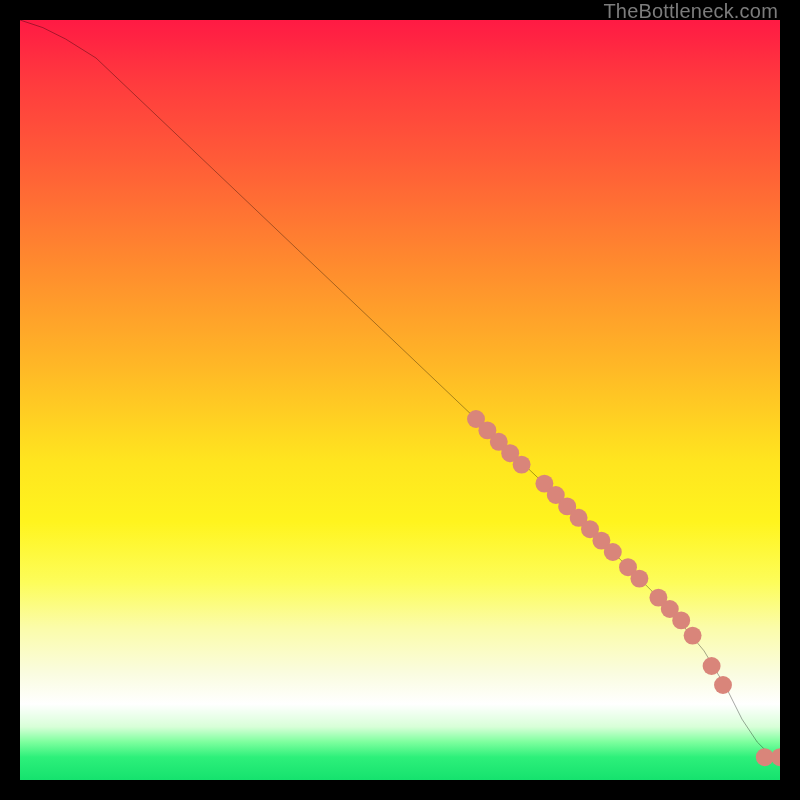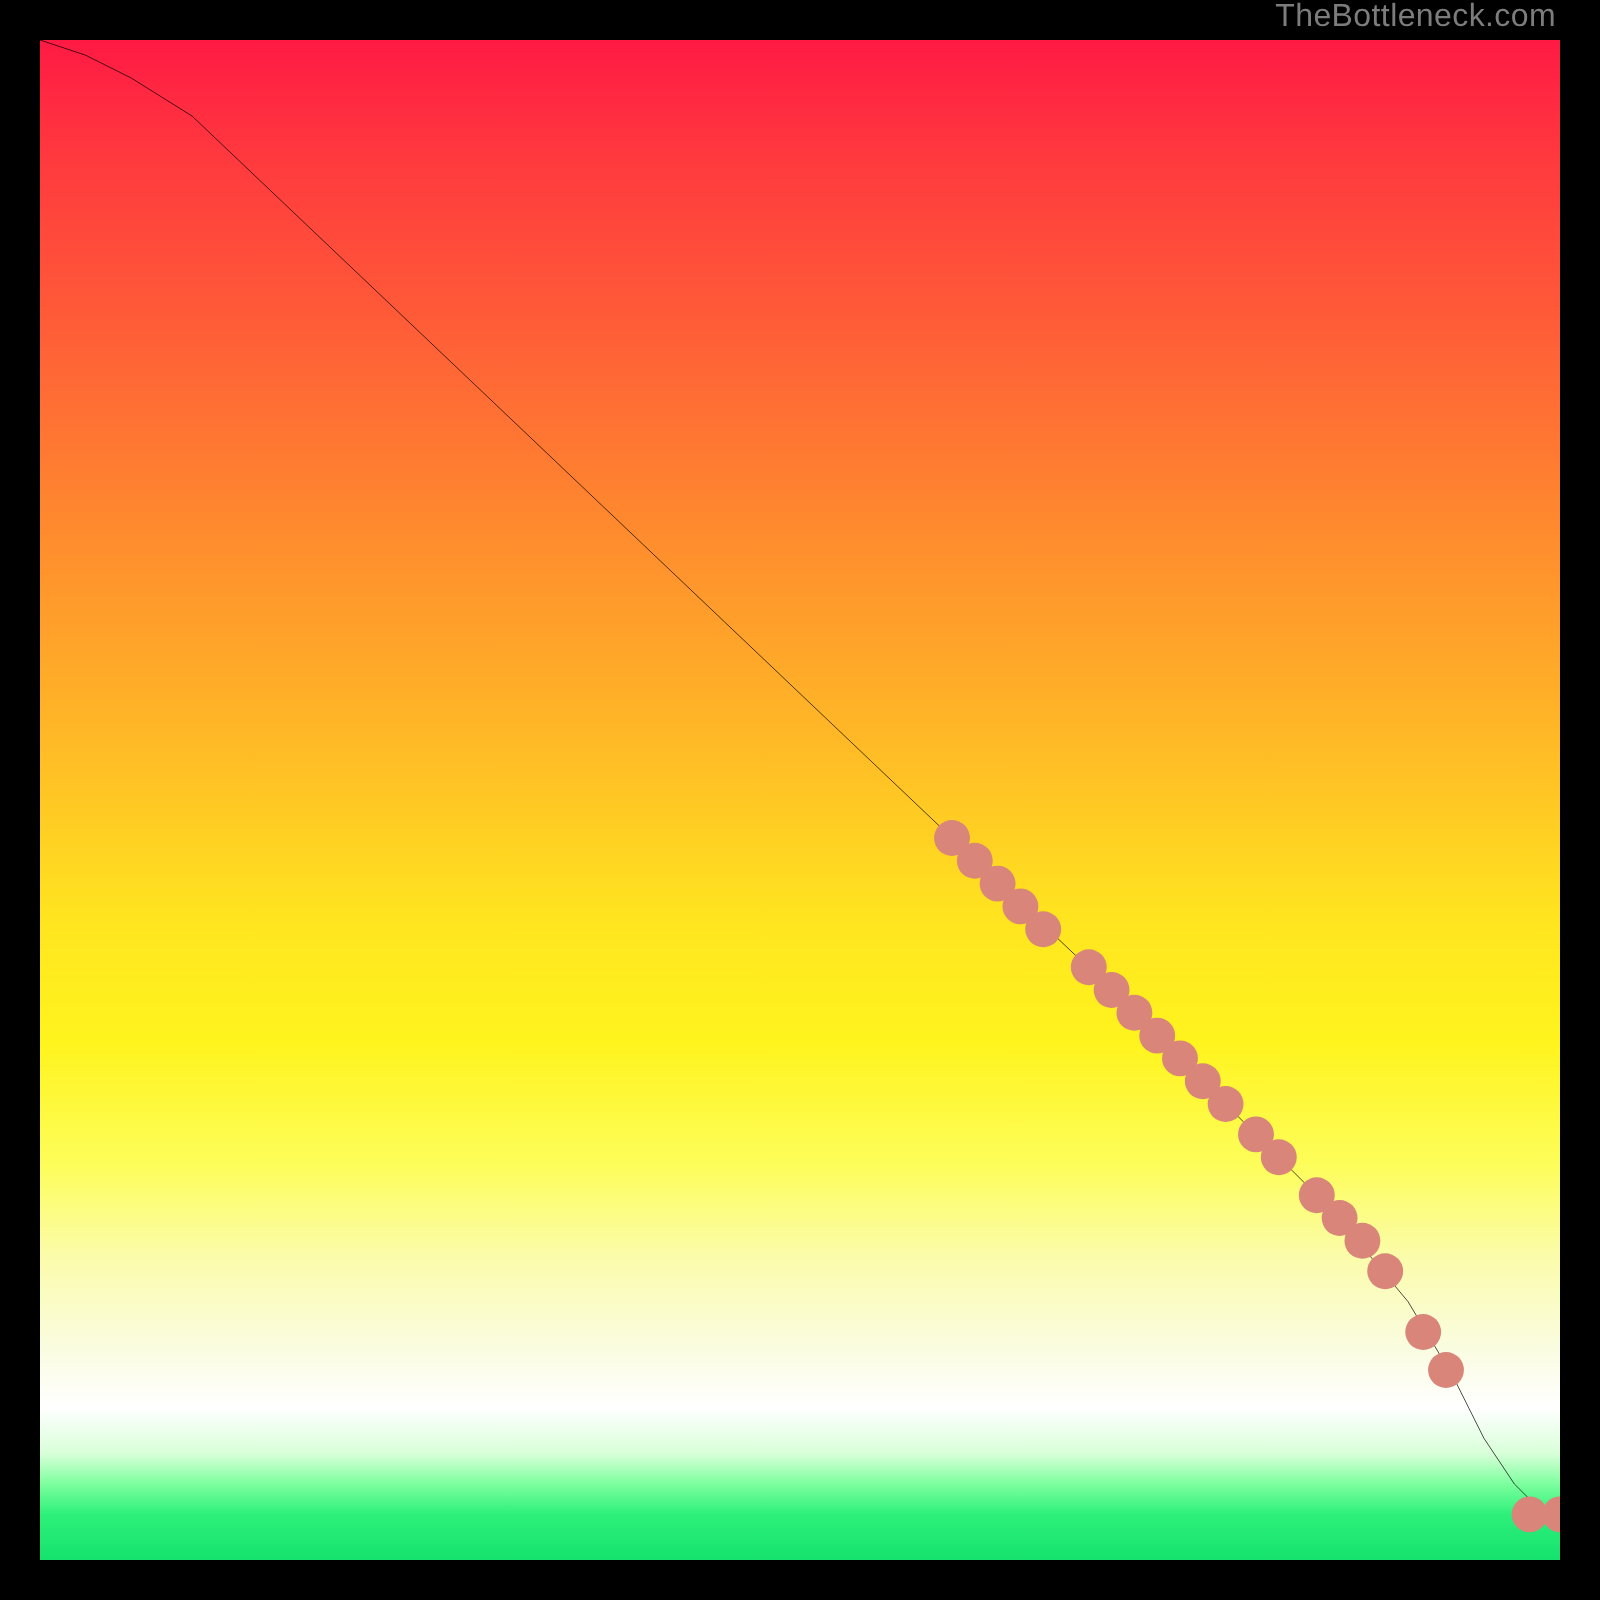--- a/index.html
+++ b/index.html
@@ -51,21 +51,21 @@
     position: absolute;
     inset: 0;
     width: 100%;
     height: 100%;
   }
   .watermark {
     position: absolute;
     top: 0;
     right: 22px;
     color: #7c7c7c;
-    font-size: 16px;
+    font-size: 20px;
     font-weight: 500;
     letter-spacing: 0.2px;
     user-select: none;
   }
 </style>
 </head>
 <body>
 
 <div class="stage">
   <div class="watermark">TheBottleneck.com</div>

